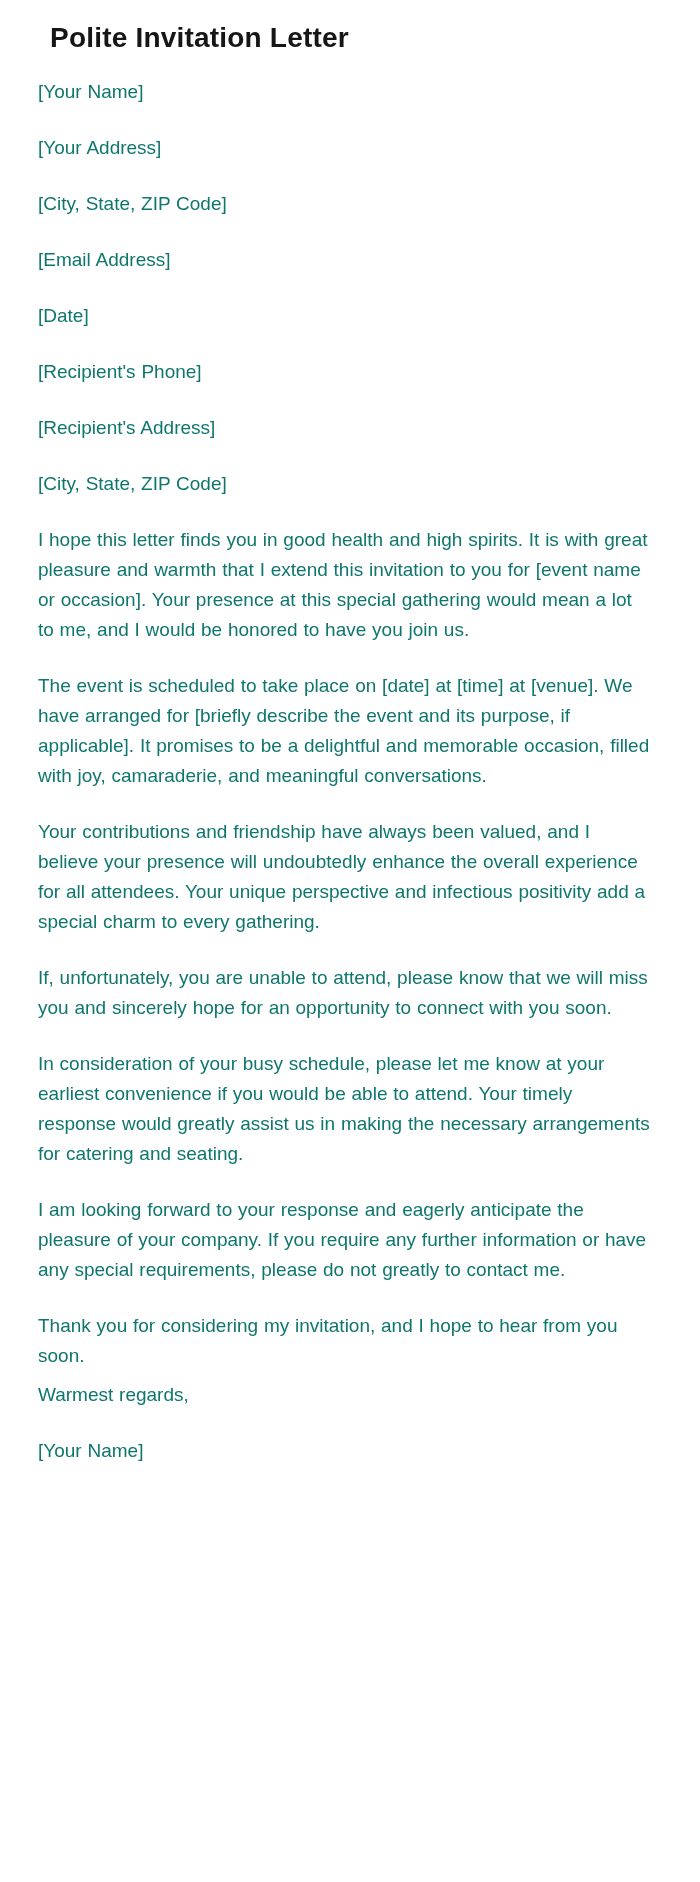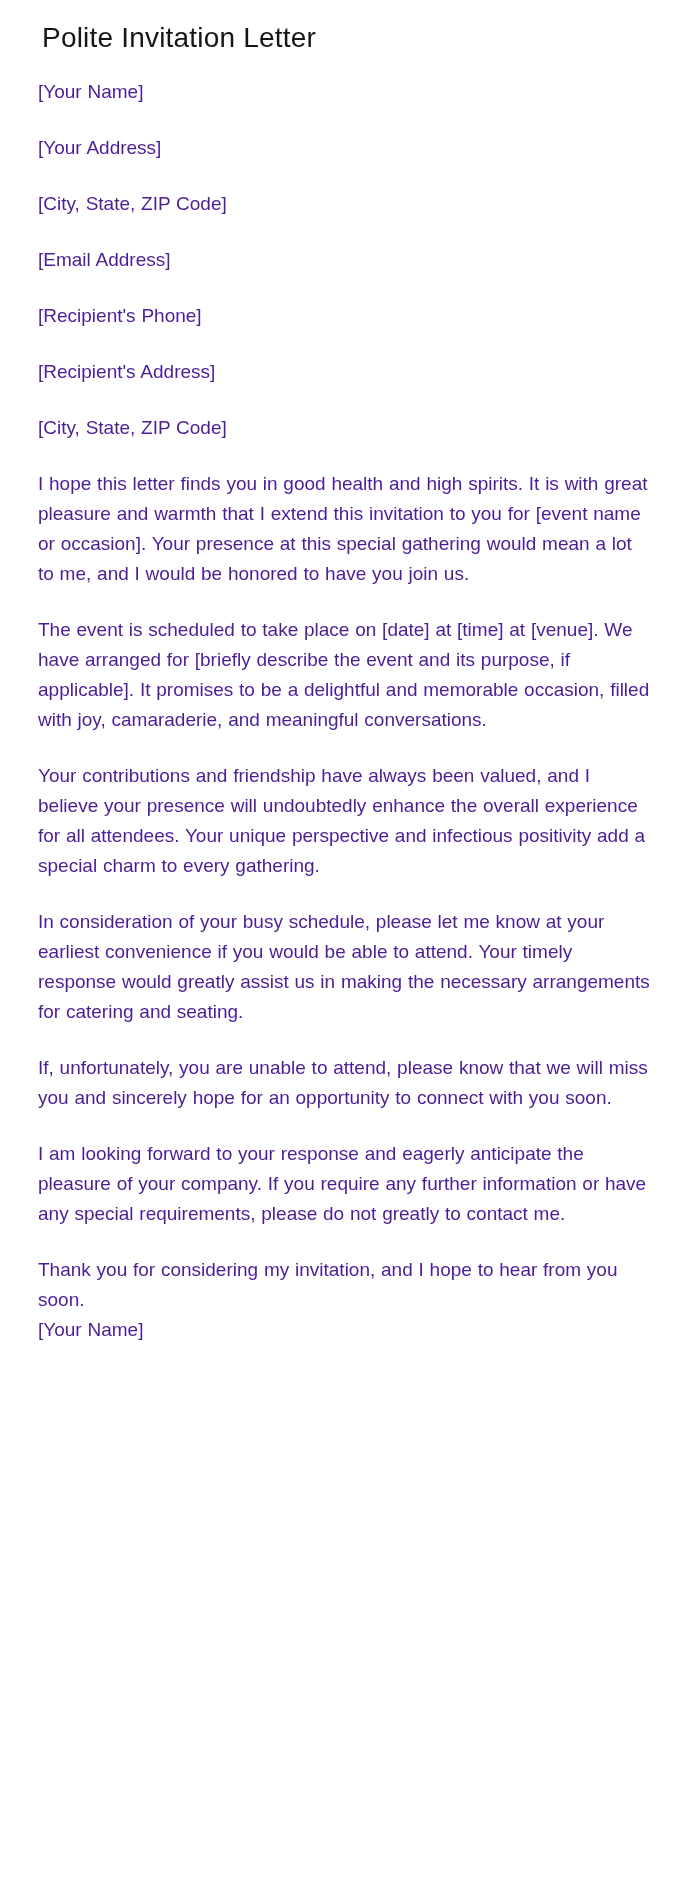--- a/index.html
+++ b/index.html
@@ -14,63 +14,65 @@
     -webkit-font-smoothing: antialiased;
   }
   .doc {
     box-sizing: border-box;
     width: 700px;
     padding: 21px 48px 60px 38px;
   }
   .doc-title {
     font-size: 28px;
     line-height: 34px;
-    font-weight: 400;
+    font-weight: 700;
     color: #161616;
     letter-spacing: 0.2px;
-    margin: 0 0 22px 4px;
+    margin: 0 0 22px 12px;
     max-width: 614px;
   }
   .para, .letter-body p {
     font-size: 19px;
     line-height: 30px;
     font-weight: 400;
-    color: #4c1d95;
+    color: #0f766e;
     margin: 0 0 26px 0;
     max-width: 614px;
     word-spacing: 0.5px;
   }
   .letter-body p:last-child {
-    margin-bottom: 0;
+    margin-bottom: 9px;
   }
 </style>
 </head>
 <body>
 
 <div class="doc">
 
   <h1 class="doc-title">Polite Invitation Letter</h1>
 
   <div class="letter-header">
       <p class="para">[Your Name]</p>
       <p class="para">[Your Address]</p>
       <p class="para">[City, State, ZIP Code]</p>
       <p class="para">[Email Address]</p>
+      <p class="para">[Date]</p>
       <p class="para">[Recipient's Phone]</p>
       <p class="para">[Recipient's Address]</p>
       <p class="para">[City, State, ZIP Code]</p>
     </div>
 
 
   <div class="letter-body">
       <p class="para">I hope this letter finds you in good health and high spirits. It is with great pleasure and warmth that I extend this invitation to you for [event name or occasion]. Your presence at this special gathering would mean a lot to me, and I would be honored to have you join us.</p>
       <p class="para">The event is scheduled to take place on [date] at [time] at [venue]. We have arranged for [briefly describe the event and its purpose, if applicable]. It promises to be a delightful and memorable occasion, filled with joy, camaraderie, and meaningful conversations.</p>
       <p class="para">Your contributions and friendship have always been valued, and I believe your presence will undoubtedly enhance the overall experience for all attendees. Your unique perspective and infectious positivity add a special charm to every gathering.</p>
+      <p class="para">If, unfortunately, you are unable to attend, please know that we will miss you and sincerely hope for an opportunity to connect with you soon.</p>
       <p class="para">In consideration of your busy schedule, please let me know at your earliest convenience if you would be able to attend. Your timely response would greatly assist us in making the necessary arrangements for catering and seating.</p>
-      <p class="para">If, unfortunately, you are unable to attend, please know that we will miss you and sincerely hope for an opportunity to connect with you soon.</p>
       <p class="para">I am looking forward to your response and eagerly anticipate the pleasure of your company. If you require any further information or have any special requirements, please do not greatly to contact me.</p>
       <p class="para">Thank you for considering my invitation, and I hope to hear from you soon.</p>
     </div>
 
+  <p class="para">Warmest regards,</p>
 
   <p class="para">[Your Name]</p>
 
 </div>
 
 </body></html>

